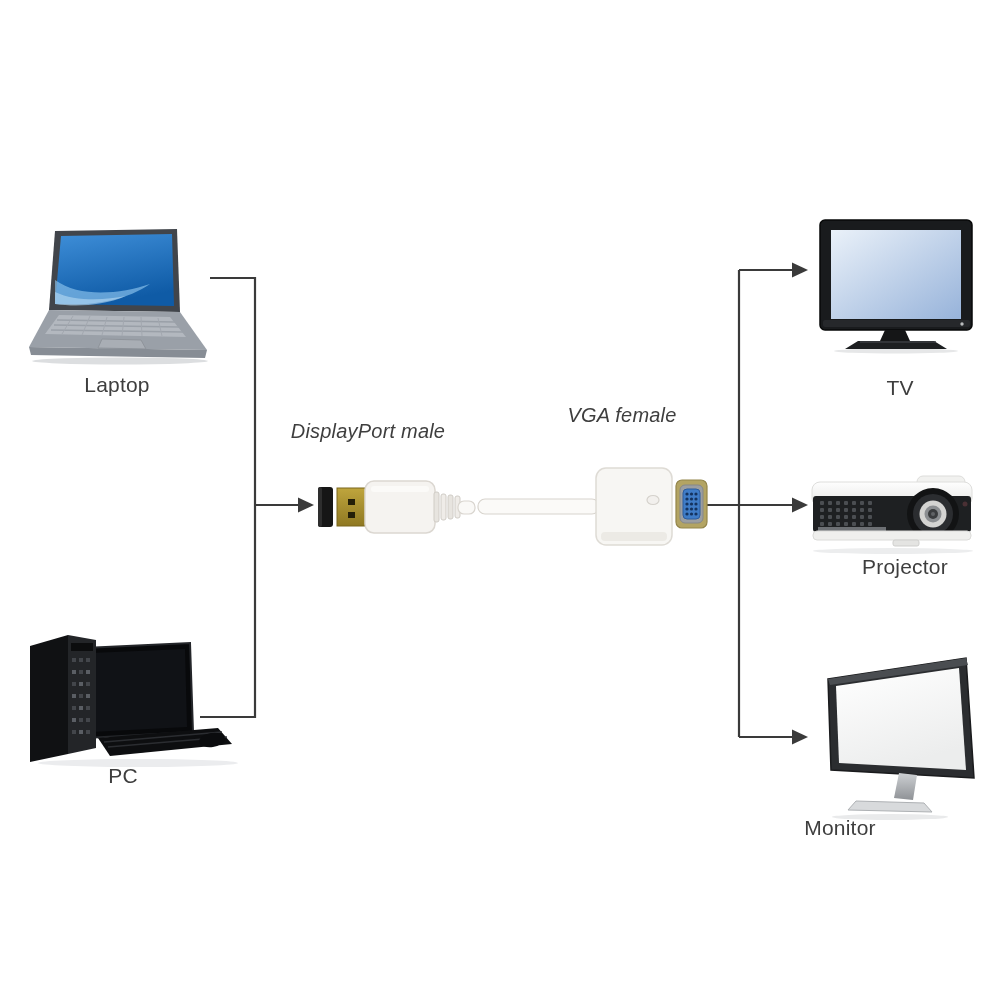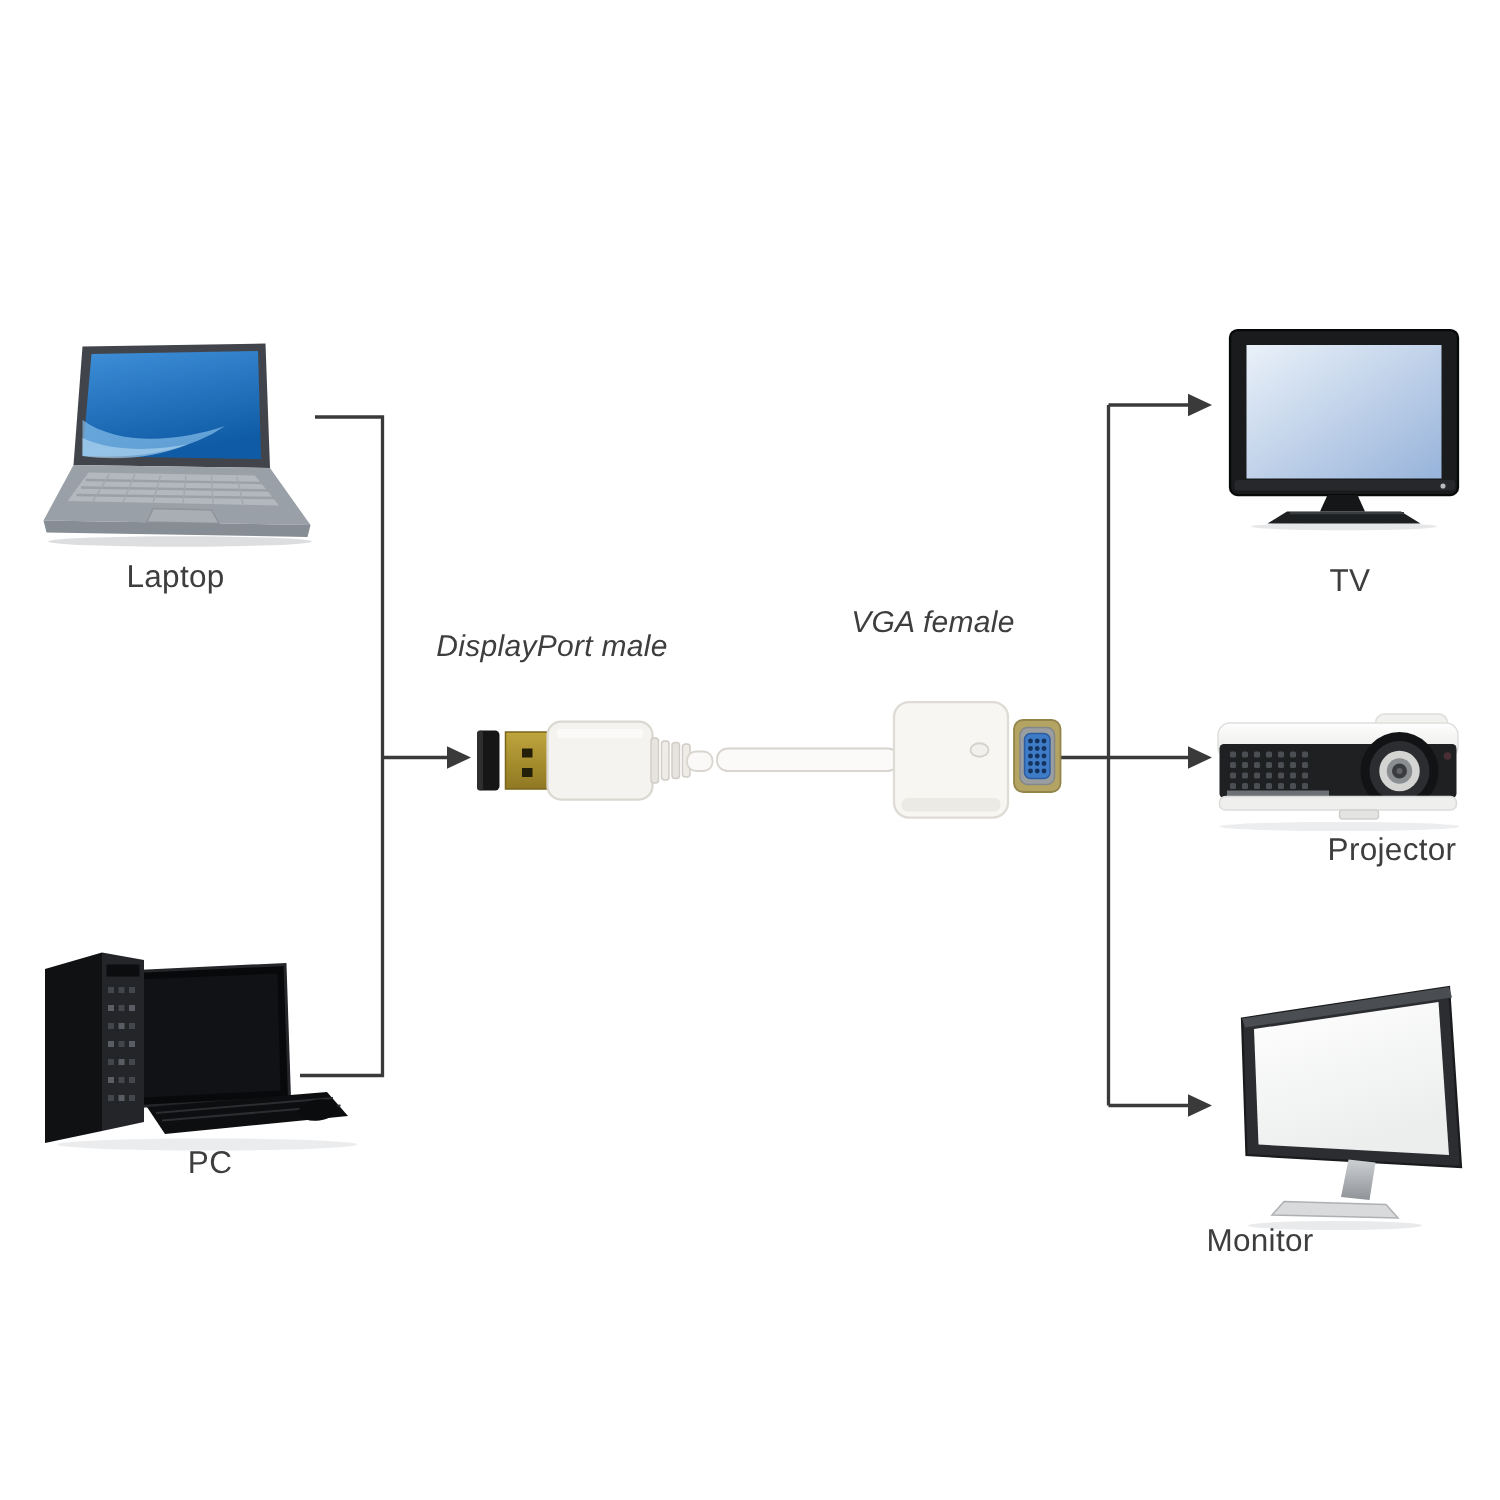--- a/index.html
+++ b/index.html
@@ -87,21 +87,21 @@
           <rect x="68" y="88" width="4" height="4"></rect>
         <rect x="54" y="100" width="4" height="4"></rect>
           <rect x="61" y="100" width="4" height="4" fill="#5a5e64"></rect>
           <rect x="68" y="100" width="4" height="4"></rect>
       </g>
       <polygon points="80,108 200,98 214,114 92,126" fill="#0d0e10"></polygon>
       <path d="M86,112 L204,102 M90,117 L209,107" stroke="#2b2d31" stroke-width="1.4" fill="none"></path>
       <ellipse cx="194" cy="110" rx="13" ry="7" fill="#0b0c0e" transform="rotate(-8 194 110)"></ellipse>
     </svg>
   </div>
-  <div class="lbl" style="left:140px;top:764px">PC</div>
+  <div class="lbl" style="left:123px;top:764px">PC</div>
 
   <div class="device" style="left:312px;top:455px">
     <svg width="400" height="100" viewBox="0 0 400 100">
       <defs>
         <linearGradient id="goldg" x1="0" y1="0" x2="0" y2="1">
           <stop offset="0" stop-color="#bfa53d"></stop>
           <stop offset="1" stop-color="#8f7822"></stop>
         </linearGradient>
       </defs>
       <rect x="6" y="32" width="15" height="40" rx="3" fill="#161616"></rect>
@@ -216,21 +216,21 @@
         <circle cx="128" cy="44" r="13.5" fill="#d4d4d2"></circle>
         <circle cx="128" cy="44" r="8.5" fill="#8b8e91"></circle>
         <circle cx="128" cy="44" r="5" fill="#3a3c3e"></circle>
         <circle cx="128" cy="44" r="2" fill="#606366"></circle>
       </g>
       <circle cx="160" cy="34" r="2.5" fill="#4a3034"></circle>
       <rect x="8" y="61" width="158" height="9" rx="4" fill="#efefed" stroke="#dbdbd9" stroke-width="1"></rect>
       <rect x="88" y="70" width="26" height="6" rx="2" fill="#e4e4e2" stroke="#cfcfcd" stroke-width="1"></rect>
     </svg>
   </div>
-  <div class="lbl" style="left:928px;top:555px">Projector</div>
+  <div class="lbl" style="left:905px;top:555px">Projector</div>
 
   <div class="device" style="left:808px;top:645px">
     <svg width="185" height="180" viewBox="0 0 185 180">
       <defs>
         <linearGradient id="monscr" x1="0" y1="0" x2="0.4" y2="1">
           <stop offset="0" stop-color="#ffffff"></stop>
           <stop offset="1" stop-color="#eceded"></stop>
         </linearGradient>
         <linearGradient id="standg" x1="0" y1="0" x2="0" y2="1">
           <stop offset="0" stop-color="#cdd0d3"></stop>

